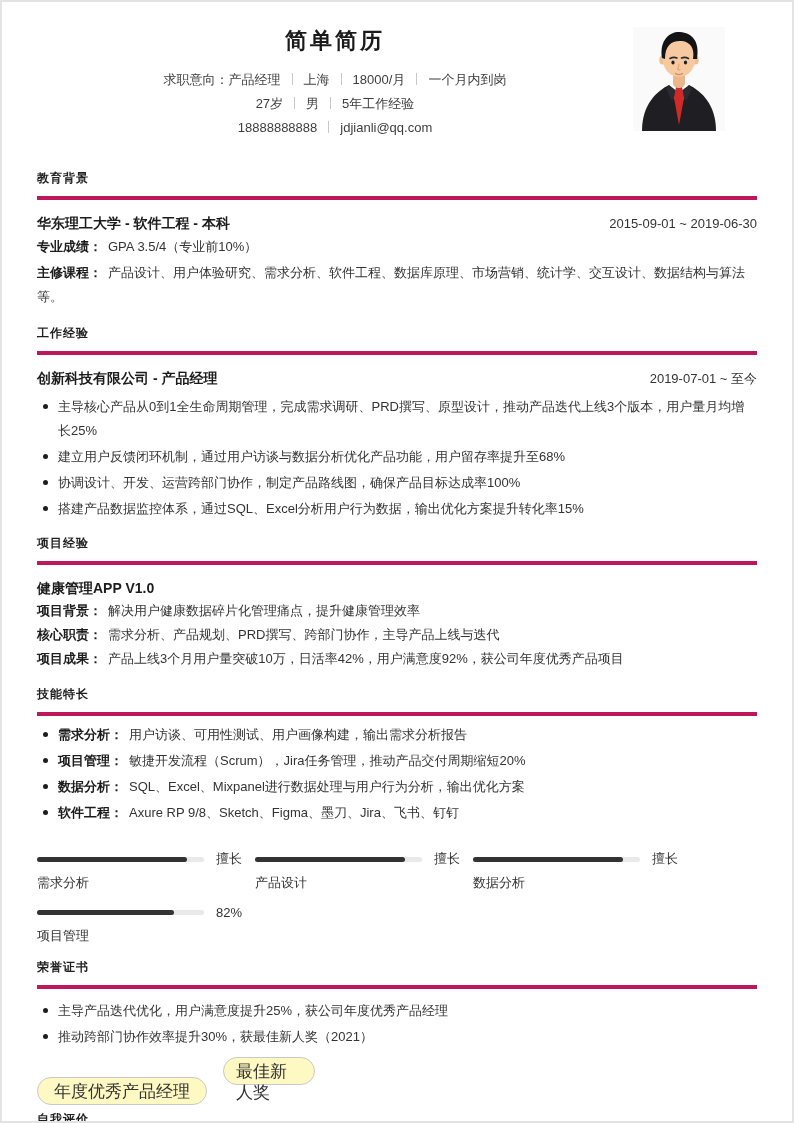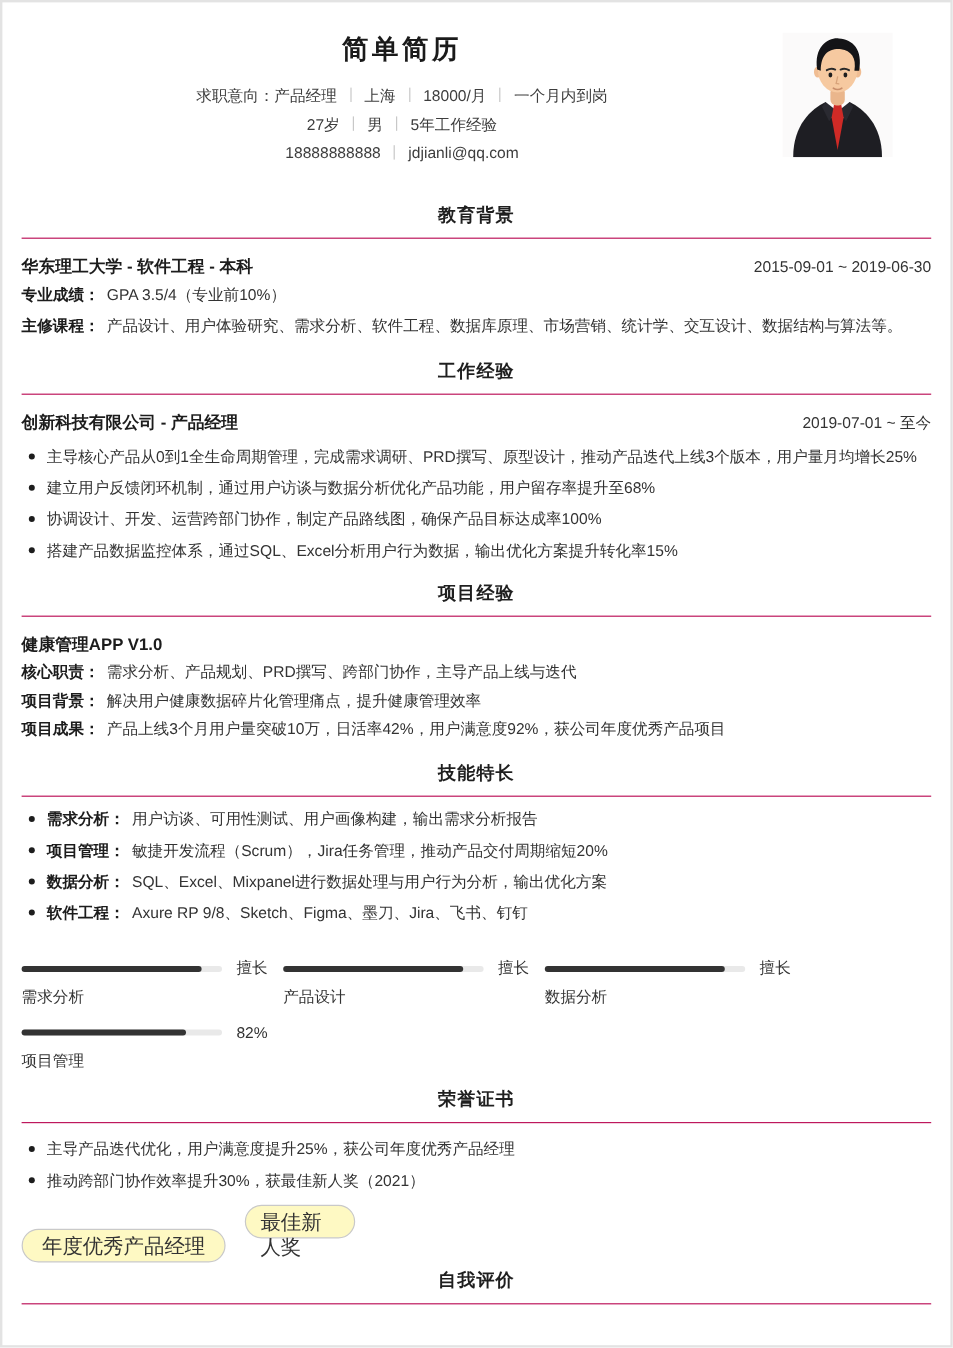--- a/index.html
+++ b/index.html
@@ -1,34 +1,34 @@
 <!DOCTYPE html>
 <html lang="zh"><head>
 <meta charset="utf-8">
 <style>
   html,body { margin:0; padding:0; background:#f2f2f2; }
   body { font-family:"Liberation Sans","DejaVu Sans",sans-serif; color:#333; }
   .page {
     width:794px; height:1123px; box-sizing:border-box; margin:0 auto;
     background:#ffffff; border:2px solid #e3e3e3;
-    padding:0 16px; overflow:hidden; position:relative;
+    padding:0 35px; overflow:hidden; position:relative;
   }
 
   
   .header { display:flex; padding-top:18px; }
   .header-main { flex:1; text-align:center; padding-top:6px; }
   .resume-title { font-size:22px; font-weight:bold; color:#1a1a1a; margin:0 0 12px; letter-spacing:3px; }
   .contact-line { font-size:13px; color:#3d3d3d; line-height:24px; white-space:nowrap; }
   .sep { display:inline-block; width:1px; height:12px; background:#c8c8c8; margin:0 11px; vertical-align:-1px; }
   .photo { width:92px; height:104px; margin-top:7px; margin-right:32px; flex:0 0 auto; }
 
   
   .sec-title {
-    font-size:15px; font-weight:bold; color:#1f1f1f; margin:0;
-    padding-bottom:9px; border-bottom:1px solid #be185d; letter-spacing:1px;text-align:center;
+    font-size:12px; font-weight:bold; color:#1f1f1f; margin:0;
+    padding-bottom:9px; border-bottom:4px solid #be185d; letter-spacing:1px;
   }
   .sec-edu  .sec-title { margin-top:30px; }
   .sec-work .sec-title { margin-top:16px; }
   .sec-proj .sec-title { margin-top:14px; }
   .sec-skill .sec-title{ margin-top:16px; }
   .sec-honor .sec-title{ margin-top:14px; }
   .sec-self .sec-title { margin-top:6px; }
 
   .row-between { display:flex; justify-content:space-between; align-items:baseline; margin-top:15px;text-align:center; }
   .entry-title { font-size:14px; font-weight:bold; color:#1c1c1c; }
@@ -136,24 +136,24 @@
       <li>搭建产品数据监控体系，通过SQL、Excel分析用户行为数据，输出优化方案提升转化率15%</li>
     </ul>
   </section>
 
   <section class="sec-proj">
     <h2 class="sec-title">项目经验</h2>
     <div class="row-between">
       <span class="entry-title">健康管理APP V1.0</span>
     </div>
     <div class="kv">
+      <b>项目背景：</b><span>解决用户健康数据碎片化管理痛点，提升健康管理效率</span>
+    </div>
+    <div class="kv">
       <b>核心职责：</b><span>需求分析、产品规划、PRD撰写、跨部门协作，主导产品上线与迭代</span>
-    </div>
-    <div class="kv">
-      <b>项目背景：</b><span>解决用户健康数据碎片化管理痛点，提升健康管理效率</span>
     </div>
     <div class="kv">
       <b>项目成果：</b><span>产品上线3个月用户量突破10万，日活率42%，用户满意度92%，获公司年度优秀产品项目</span>
     </div>
   </section>
 
   <section class="sec-skill">
     <h2 class="sec-title">技能特长</h2>
     <ul class="bullets">
       <li><b>需求分析：</b><span>用户访谈、可用性测试、用户画像构建，输出需求分析报告</span></li>

